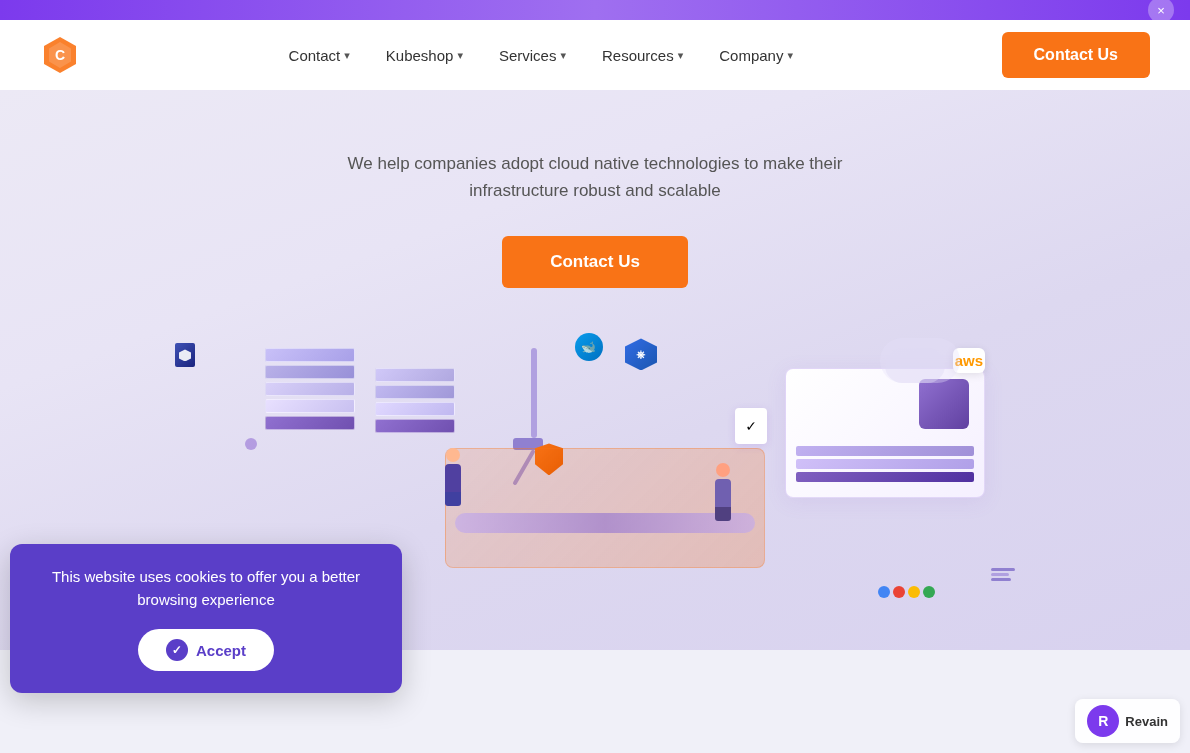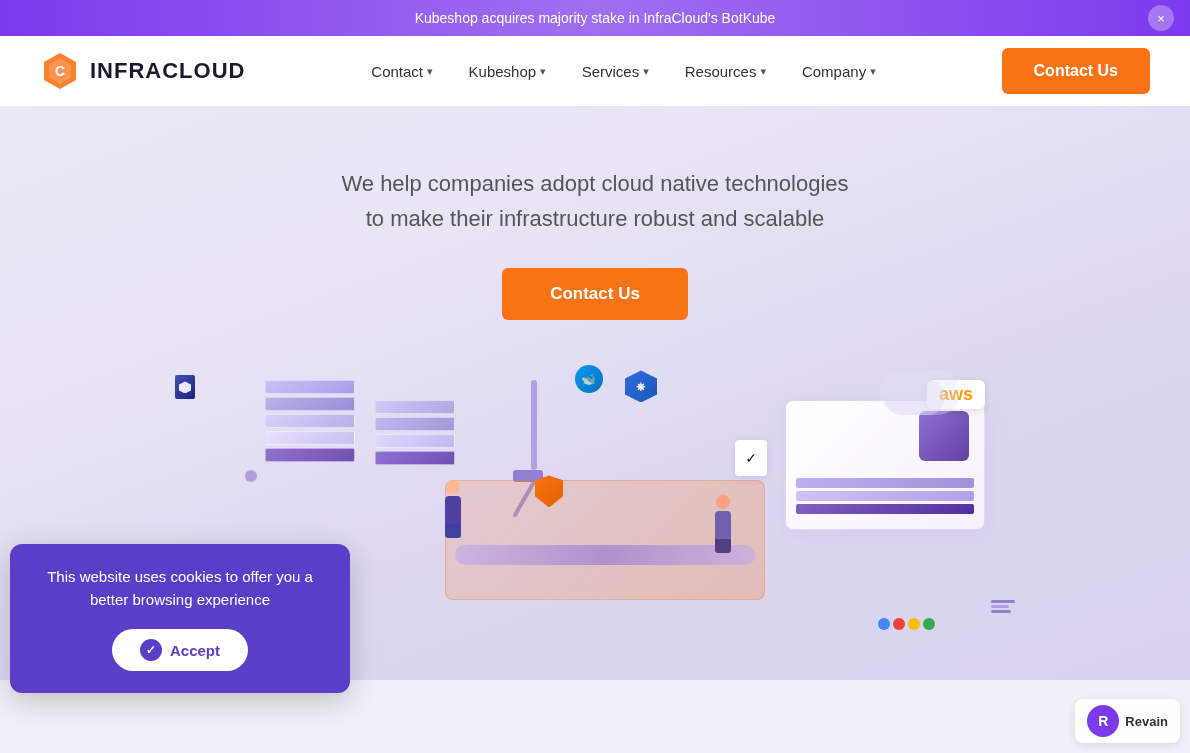--- a/index.html
+++ b/index.html
@@ -118,21 +118,21 @@
     .hero-title {
       font-size: 48px;
       font-weight: 800;
       color: #1a1a2e;
       text-align: center;
       max-width: 800px;
       line-height: 1.2;
       margin-bottom: 20px;
     }
     .hero-subtitle {
-      font-size: 22px;
+      font-size: 17px;
       color: #555;
       text-align: center;
       max-width: 520px;
       line-height: 1.6;
       margin-bottom: 32px;
     }
     .hero-cta {
       background: #f97316;
       color: white;
       border: none;
@@ -170,22 +170,22 @@
     }
     .server-disk.purple { background: linear-gradient(135deg, #9070d0, #7050b0); }
 
     
     .aws-badge {
       position: absolute;
       right: 60px;
       top: 20px;
       background: white;
       border-radius: 6px;
-      padding: 4px 12px;
-      font-size: 18px;
+      padding: 4px 2px;
+      font-size: 15px;
       font-weight: 700;
       color: #ff9900;
       box-shadow: 0 2px 8px rgba(0,0,0,0.1);
     }
 
     
     .person {
       position: absolute;
       display: flex;
       flex-direction: column;
@@ -240,21 +240,21 @@
       position: absolute;
       font-size: 24px;
       color: #a090d0;
     }
 
     
     .cookie-banner {
       position: absolute;
       bottom: 60px;
       left: 10px;
-      width: 340px;
+      width: 392px;
       background: #5a3ec8;
       color: white;
       border-radius: 12px;
       padding: 22px 36px;
       font-size: 15px;
       text-align: center;
       line-height: 1.5;
       z-index: 100;
       box-shadow: 0 8px 30px rgba(0,0,0,0.2);
     }
@@ -312,32 +312,30 @@
       justify-content: center;
       color: white;
       font-size: 14px;
       font-weight: 700;
     }
   </style>
 </head>
 <body>
 
 <div class="announcement-bar">
-  <span>Kubeshop acquires majority stake in InfraCloud's BotKube</span>
   <button class="close-btn">×</button>
 </div>
 
 <nav class="navbar">
   <div class="logo">
     <svg class="logo-icon" viewBox="0 0 40 40" fill="none" xmlns="http://www.w3.org/2000/svg">
       <polygon points="20,2 36,11 36,29 20,38 4,29 4,11" fill="#f97316" opacity="0.9"></polygon>
       <polygon points="20,7 31,13.5 31,26.5 20,33 9,26.5 9,13.5" fill="#fff" opacity="0.15"></polygon>
       <text x="20" y="25" text-anchor="middle" fill="white" font-size="14" font-weight="700">C</text>
     </svg>
-    <span class="logo-text">INFRACLOUD</span>
   </div>
 
   <ul class="nav-links">
     <li>
       <a href="#">
           <span>Contact</span>
           <span class="chevron">▾</span>
         </a>
     </li>
     <li>

